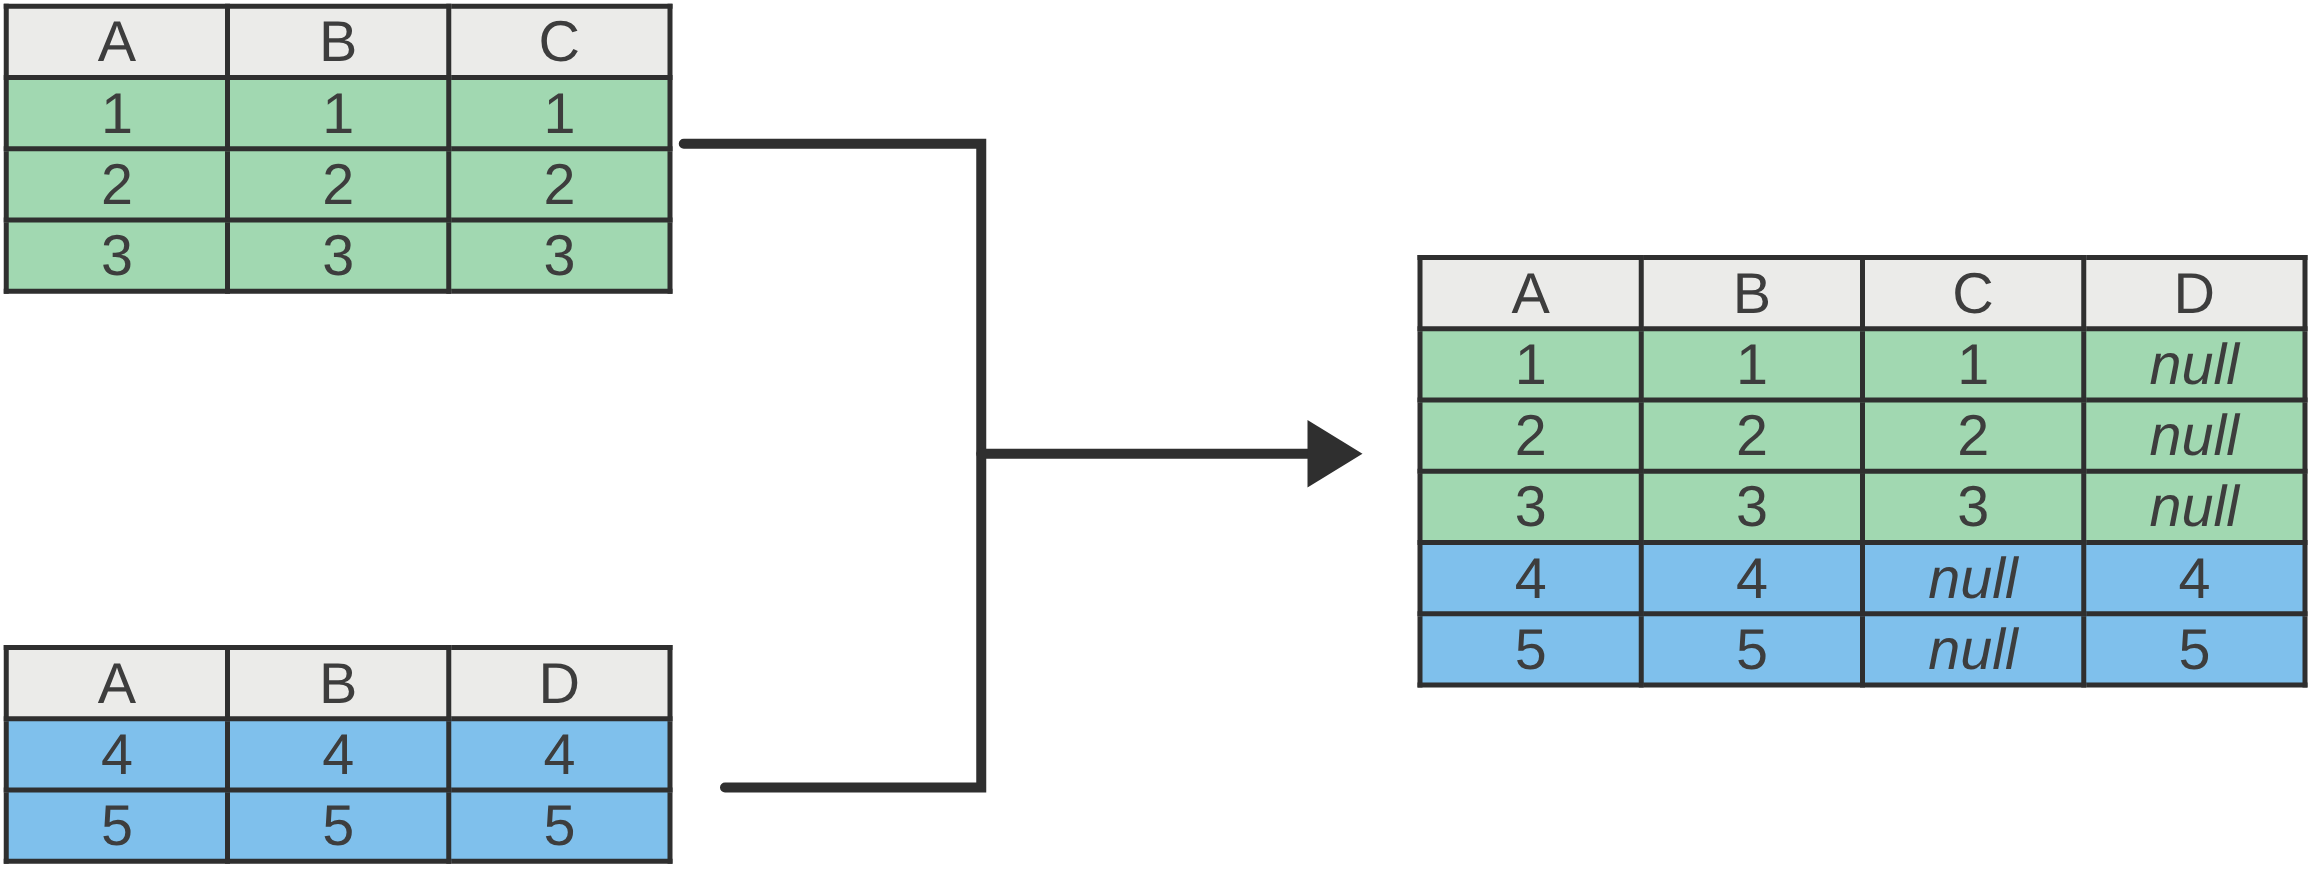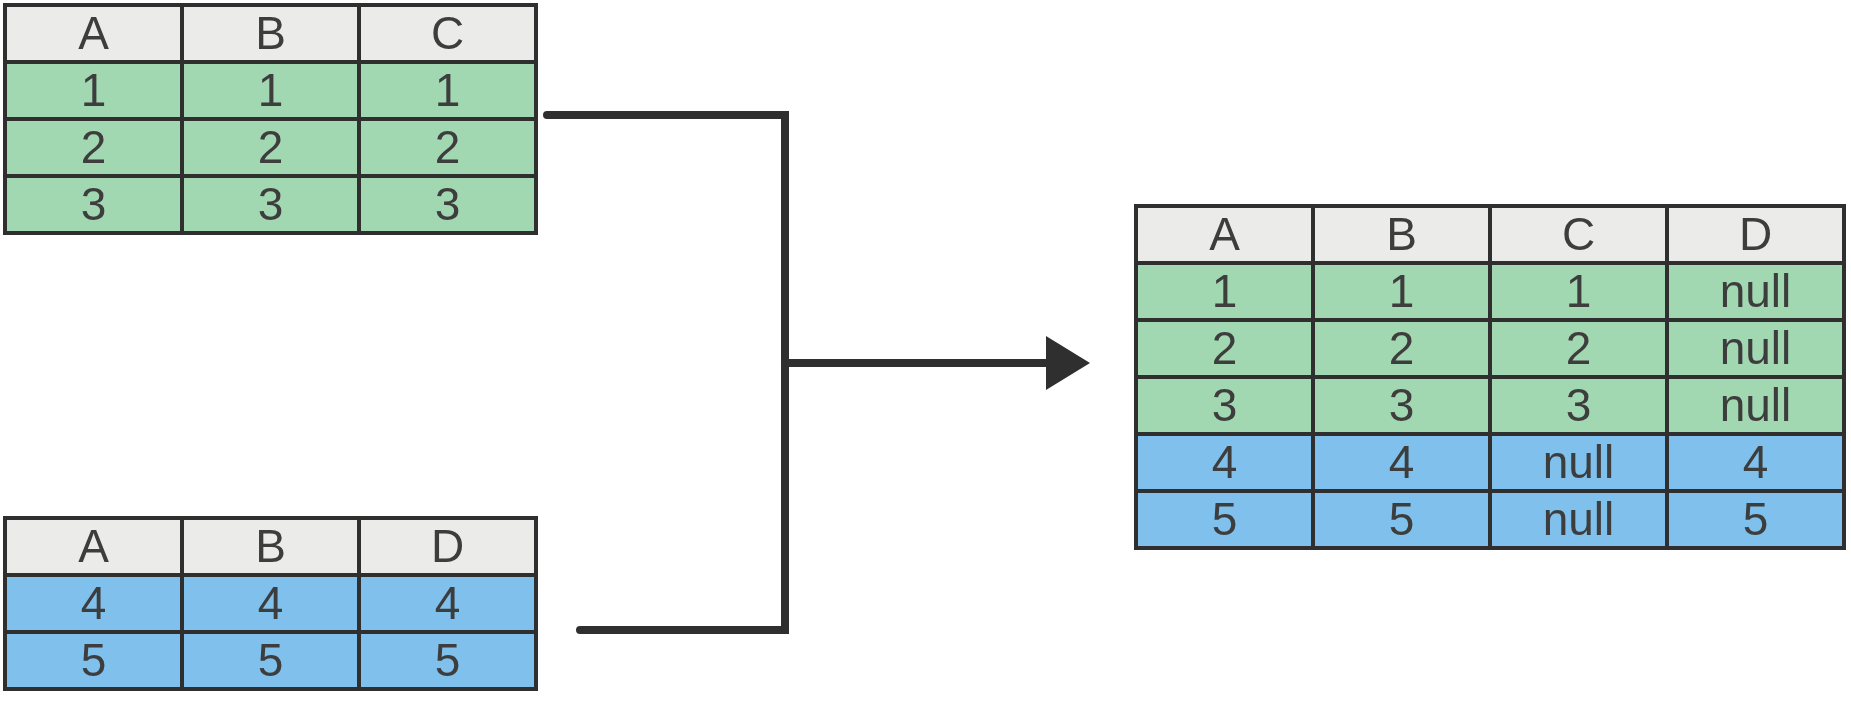--- a/index.html
+++ b/index.html
@@ -25,21 +25,21 @@
     text-align:center;
     vertical-align:middle;
     font-size:46px;
     font-weight:400;
     color:var(--text,#3d3d3d);
     line-height:53px;
   }
   .dtable th{background:var(--header_bg,#ebebe9);}
   tr.green td{background:var(--green,#a1d8b1);}
   tr.blue  td{background:var(--blue,#7fc0ec);}
-  td.null{}
+  td.null{font-style:italic;}
   .t1{left:3px;top:3px;}
   .t2{left:3px;top:516px;}
   .t3{left:1134px;top:204px;}
   .connector{
     position:absolute;left:0;top:0;
     pointer-events:none;
   }
   .connector .stroke{
     fill:none;
     stroke:var(--line,#2f2f2f);

